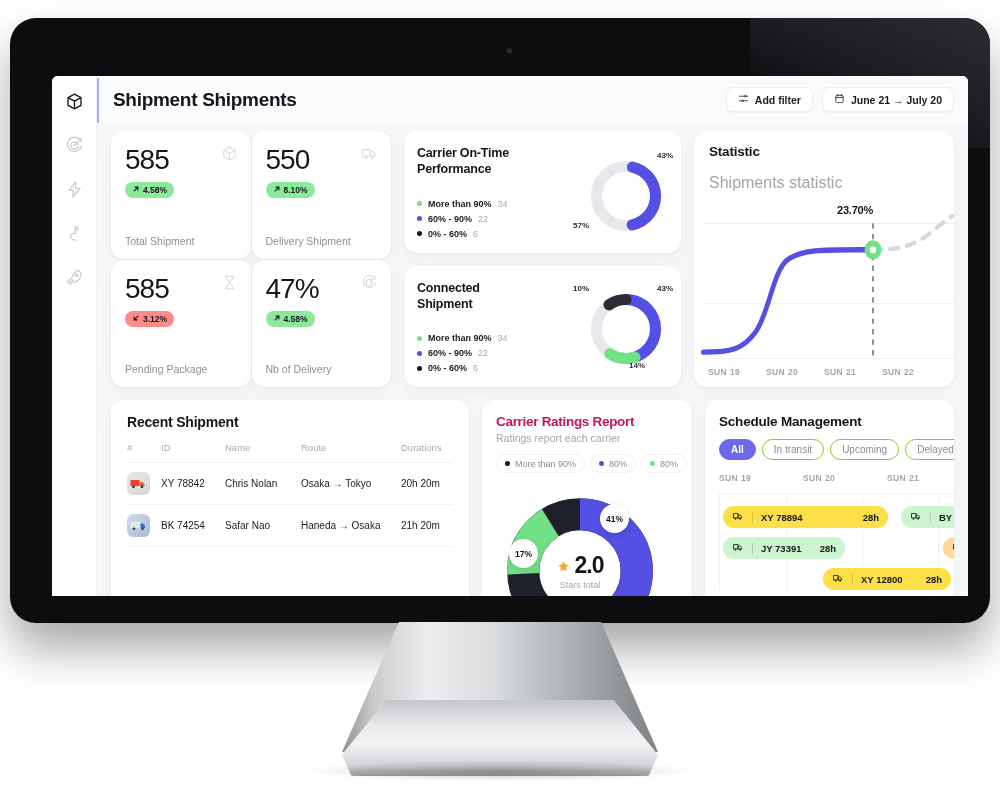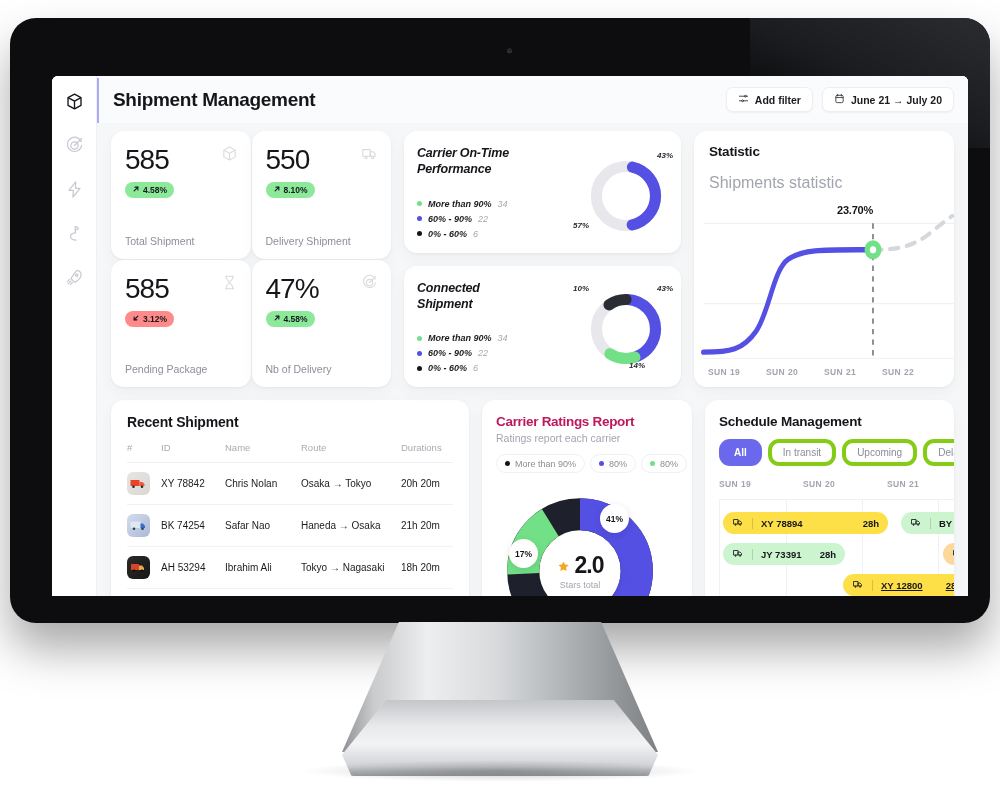--- a/index.html
+++ b/index.html
@@ -120,21 +120,21 @@
     display: inline-flex; align-items: center; gap: 3px; align-self: flex-start;
     margin-top: 8px; height: 16px; padding: 0 7px; border-radius: 9px;
     font-size: 8.5px; font-weight: 700; color: #16181d;
   }
   .badge.up { background: #8ce99a; }
   .badge.down { background: #ff8a8a; }
   .badge svg { width: 8px; height: 8px; }
   .kpi-label { margin-top: auto; font-size: 10.5px; color: #8d8f99; }
 
   
-  .donut-card { width: 150px; flex: 0 0 150px; font-style: italic; }
+  .donut-card { width: 150px; flex: 0 0 150px; }
   .dcard { padding: 14px 13px; display: flex; flex-direction: column; height: 100%; position: relative; }
   .dcard-title { font-size: 12.5px; font-weight: 600; color: #15161a; line-height: 1.3;
                  width: 95px; letter-spacing: -.2px; }
   .legend { margin-top: auto; display: flex; flex-direction: column; gap: 5px; }
   .legend-row { display: flex; align-items: center; gap: 6px; font-size: 9px;
                 font-weight: 700; color: #1b1c20; }
   .dot { width: 5px; height: 5px; border-radius: 50%; flex: 0 0 5px; }
   .legend-val { font-weight: 400; color: #a6a8b1; font-size: 9px; }
   .donut-wrap { position: absolute; }
   .ring-label { position: absolute; font-size: 8px; font-weight: 700; color: #2a2c33; }
@@ -194,23 +194,23 @@
     position: absolute; background: #fff; border-radius: 50%;
     width: 29px; height: 29px; display: flex; align-items: center; justify-content: center;
     font-size: 8.5px; font-weight: 700; color: #15161a;
     box-shadow: 0 2px 7px rgba(20,22,30,.12);
   }
 
   
   .sm-card { flex: 1; min-width: 0; padding: 14px 0 0 14px; overflow: hidden; position: relative; }
   .sm-title { font-size: 13.5px; font-weight: 600; color: #15161a; letter-spacing: -.2px; }
   .sm-tabs { display: flex; gap: 6px; margin-top: 10px; }
-  .sm-tab { height: 27px; padding: 0 11px; border-radius: 11px; display: flex;
+  .sm-tab { height: 21px; padding: 0 11px; border-radius: 11px; display: flex;
             align-items: center; font-size: 10px; color: #8b8d96;
-            border: 4px solid #84cc16; background: #fff; cursor: pointer; white-space: nowrap; }
+            border: 1px solid #84cc16; background: #fff; cursor: pointer; white-space: nowrap; }
   .sm-tab.active { background: #6b68ec; color: #fff; border-color: #6b68ec; font-weight: 600; }
   .sm-grid { position: relative; margin-top: 13px; height: 118px; }
   .sm-days { display: flex; }
   .sm-days span { flex: 0 0 84px; font-size: 8.5px; font-weight: 700; color: #a3a5ae;
                   letter-spacing: .4px; }
   .sm-lines { position: absolute; left: 0; right: 0; top: 20px; bottom: 0; }
   .sm-vline { position: absolute; top: 0; bottom: 0; width: 1px; background: #f1f1f4; }
   .sm-hline { position: absolute; left: 0; right: 0; top: 0; height: 1px; background: #f1f1f4; }
   .sm-bar {
     position: absolute; height: 22px; border-radius: 11px; display: flex;
@@ -281,21 +281,21 @@
                   <path d="M5.6 14.6 3 17.2"></path>
                   <path d="M9.4 18.4 6.8 21"></path>
               </svg>
             </span>
           </div>
         </div>
 
         <div class="content">
 
           <div class="topbar">
-            <div class="page-title">Shipment Management</div>
+            <div class="page-title">Shipment Shipments</div>
             <div class="top-actions">
               <div class="pill-btn">
                 <span>
                   <svg viewBox="0 0 24 24" fill="none" stroke="currentColor" stroke-width="2" stroke-linecap="round">
                     <path d="M3 7h11"></path>
                       <path d="M18 7h3"></path>
                       <circle cx="16" cy="7" r="2"></circle>
                     <path d="M3 17h5"></path>
                       <path d="M12 17h9"></path>
                       <circle cx="10" cy="17" r="2"></circle>
@@ -545,36 +545,20 @@
                             <circle cx="8" cy="17.5" r="2.6" fill="#2c3a52"></circle>
                               <circle cx="25" cy="17.5" r="2.6" fill="#2c3a52"></circle>
                           </svg>
                         </span>
                       </td>
                       <td>BK 74254</td>
                       <td>Safar Nao</td>
                       <td>Haneda → Osaka</td>
                       <td>21h 20m</td>
                     </tr>
-                    <tr>
-                      <td>
-                        <span class="thumb t2">
-                          <svg class="truck-glyph" viewBox="0 0 34 22">
-                            <rect x="2" y="4" width="16" height="12" rx="1" fill="#d8452a"></rect>
-                            <path d="M18 7h6l4 4.5V16H18z" fill="#e9a84a"></path>
-                            <circle cx="8" cy="17.5" r="2.6" fill="#0f0f10"></circle>
-                              <circle cx="24" cy="17.5" r="2.6" fill="#0f0f10"></circle>
-                          </svg>
-                        </span>
-                      </td>
-                      <td>AH 53294</td>
-                      <td>Ibrahim Ali</td>
-                      <td>Tokyo → Nagasaki</td>
-                      <td>18h 20m</td>
-                    </tr>
                   </tbody>
                 </table>
               </div>
 
               <div class="card cr-card">
                 <div class="cr-title">Carrier Ratings Report</div>
                 <div class="cr-sub">Ratings report each carrier</div>
                 <div class="cr-chips">
                   <div class="cr-chip">
                     <span class="dot" style="background:#15161a"></span>
@@ -684,21 +668,21 @@
                           <path d="M3 7h9v9H3z"></path>
                             <path d="M12 10h4l3 3v3h-7z"></path>
                             <circle cx="7" cy="17.4" r="1.3"></circle>
                             <circle cx="16.2" cy="17.4" r="1.3"></circle>
                         </svg>
                       </span>
 
                       <span class="bdur"></span>
                     </div>
 
-                    <div class="sm-bar b-purple" style="left:124px;top:75px;width:128px;text-decoration:underline;">
+                    <div class="sm-bar b-purple" style="left:104px;top:75px;width:128px;">
                       <span>
                         <svg viewBox="0 0 24 24" fill="none" stroke="#1b1c20" stroke-width="1.7" stroke-linejoin="round">
                           <path d="M3 7h9v9H3z"></path>
                             <path d="M12 10h4l3 3v3h-7z"></path>
                             <circle cx="7" cy="17.4" r="1.3"></circle>
                             <circle cx="16.2" cy="17.4" r="1.3"></circle>
                         </svg>
                       </span>
                       <span class="sep"></span>
                       <span class="bid">XY 12800</span>

